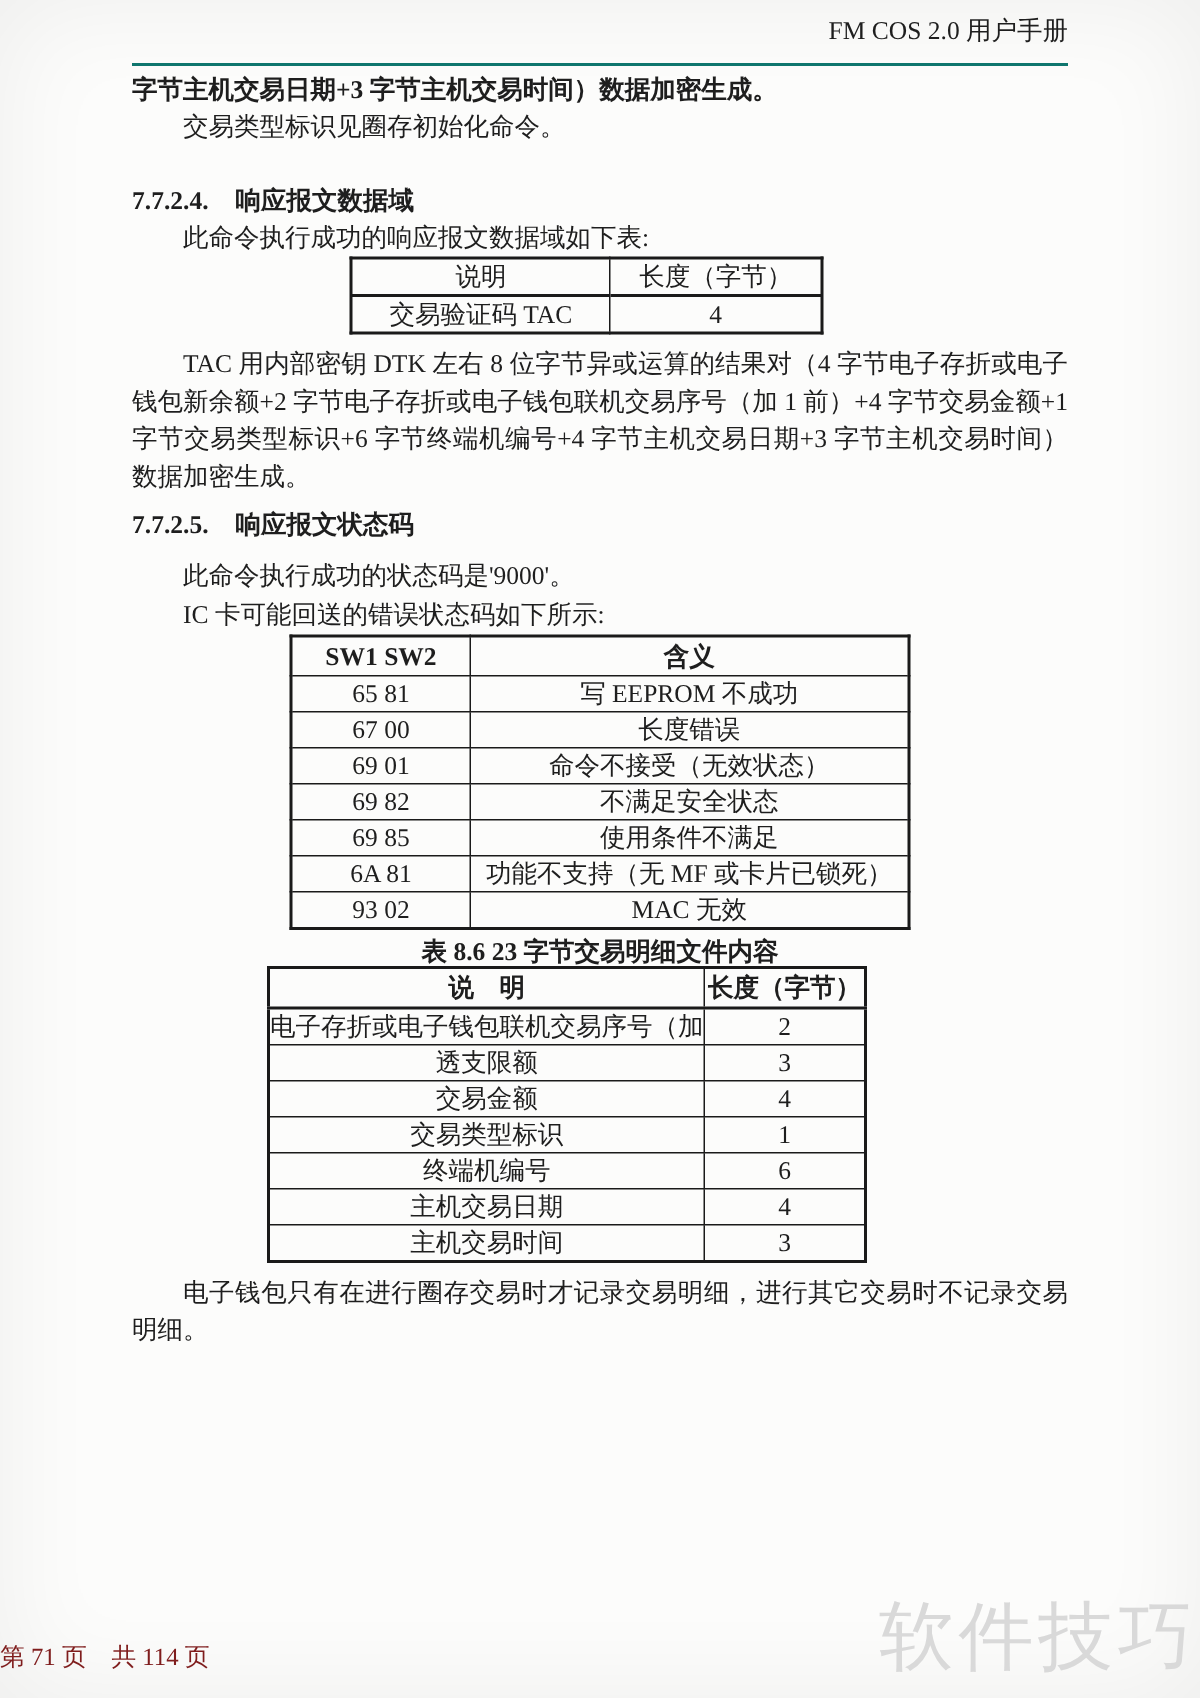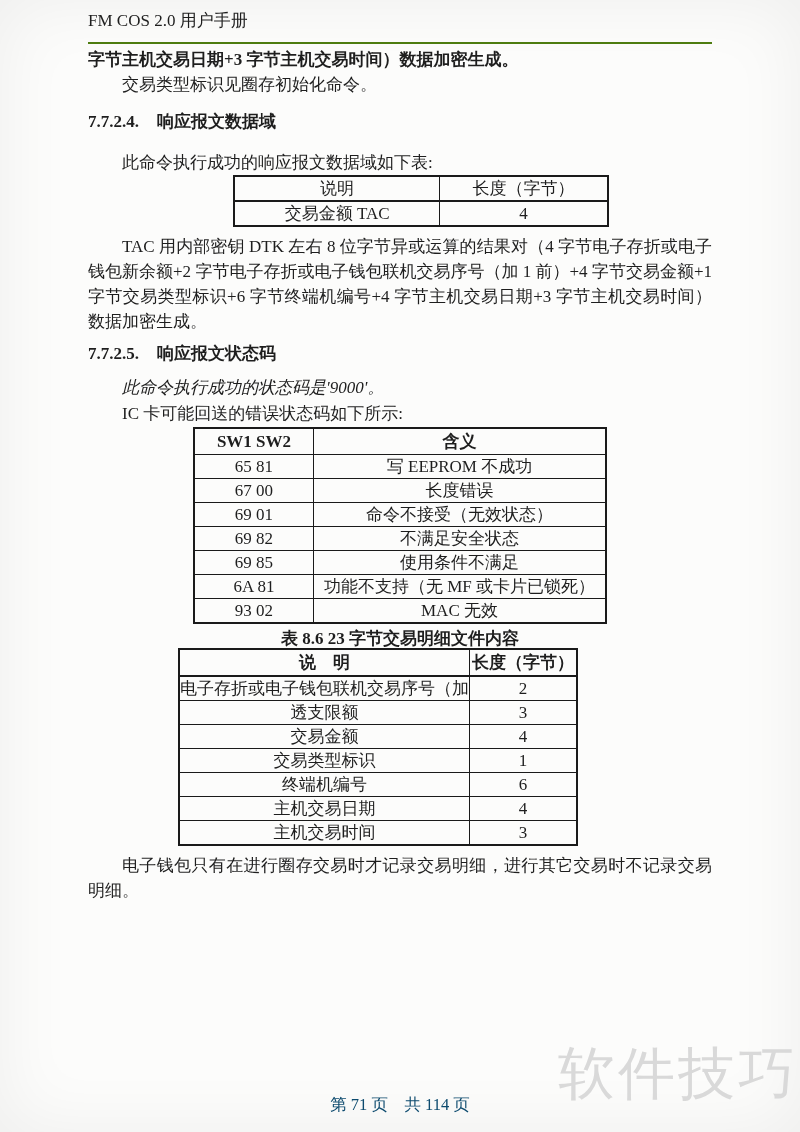--- a/index.html
+++ b/index.html
@@ -11,37 +11,37 @@
     font-family: "Liberation Serif", "DejaVu Serif", serif;
     color: #1e1e1e;
     box-shadow: inset 0 0 70px rgba(0,0,0,0.06);
   }
   .content {
     padding: 8px 88px 0 88px;
     font-size: 17px;
     line-height: 25px;
   }
   .doc-header {
-    text-align: left;
+    text-align: right;
     padding-bottom: 9px;
-    border-bottom: 2px solid #4d7c0f;
+    border-bottom: 2px solid #0f766e;
   }
   .para { margin: 0; text-align: justify; }
   .mt3  { margin-top: 3px; font-weight: bold; }
   .indent { text-indent: 2em; }
   .h-sec {
     display: flex;
     font-weight: bold;
     font-size: 17px;
-    margin-top: 12px;
+    margin-top: 24px;
   }
   .h-sec .sec-num { width: 69px; }
-  .mt8 { margin-top: 16px; }
+  .mt8 { margin-top: 0; }
   .mt7 { margin-top: 7px; }
-  .mt9 { margin-top: 9px; font-style: italic; }
+  .mt9 { margin-top: 9px; }
   .mt1 { margin-top: 1px; }
   .tbl-title {
     font-weight: bold;
     text-align: center;
     line-height: 20px;
     margin-top: 9px;
   }
   .tbl-title.t86 { margin-top: 6px; line-height: 18px; }
   table {
     border-collapse: collapse;
@@ -52,47 +52,47 @@
   td, th {
     border: 1px solid #1a1a1a;
     text-align: center;
     padding: 0;
     height: 23px;
     line-height: 23px;
     font-weight: normal;
     overflow: hidden;
     white-space: nowrap;
   }
-  .tbl-85 { width: 376px; margin-left: 145px; margin-top: 0; }
+  .tbl-85 { width: 316px; margin-left: 145px; margin-top: 0; }
   .tbl-85 col.c1 { width: 55%; }
   .tbl-85 th { border-bottom-width: 2px; }
   .tbl-sw { width: 414px; margin-left: 105px; margin-top: 1px; }
   .tbl-sw col.c1 { width: 29%; }
   .tbl-sw th { font-weight: bold; height: 25px; line-height: 25px; }
   .tbl-86 { width: 400px; margin-left: 90px; margin-top: 0; }
   .tbl-86 col.c1 { width: 73%; }
   .tbl-86 th { font-weight: bold; height: 25px; line-height: 25px; border-bottom-width: 2px; }
   .watermark {
     position: absolute;
-    top: 1036px;
+    top: 1058px;
     right: 2px;
     font-family: "DejaVu Sans", "Liberation Sans", sans-serif;
-    font-size: 57px;
+    font-size: 50px;
     letter-spacing: 3px;
     color: #d9d9d9;
     white-space: nowrap;
     pointer-events: none;
   }
   .doc-footer {
     position: absolute;
     top: 1094px;
     left: 0; right: 0;
-    text-align: center;
+    text-align: left;
     font-size: 16.5px;
-    color: #0c4a6e;
+    color: #7f1d1d;
   }
 </style>
 </head>
 <body>
 
 <div class="content">
 
   <div class="doc-header">
     <span>FM COS 2.0 用户手册</span>
   </div>
@@ -114,21 +114,21 @@
         <col class="c2">
       </colgroup>
     <thead>
       <tr>
         <th>说明</th>
         <th>长度（字节）</th>
       </tr>
     </thead>
     <tbody>
         <tr>
-          <td>交易金额 TAC</td>
+          <td>交易验证码 TAC</td>
           <td>4</td>
         </tr>
       </tbody>
   </table>
 
   <p class="para indent mt7">TAC 用内部密钥 DTK 左右 8 位字节异或运算的结果对（4 字节电子存折或电子钱包新余额+2 字节电子存折或电子钱包联机交易序号（加 1 前）+4 字节交易金额+1 字节交易类型标识+6 字节终端机编号+4 字节主机交易日期+3 字节主机交易时间）数据加密生成。</p>
 
   <div class="h-sec mt7">
     <span class="sec-num">7.7.2.5.</span>
     <span>响应报文状态码</span>

